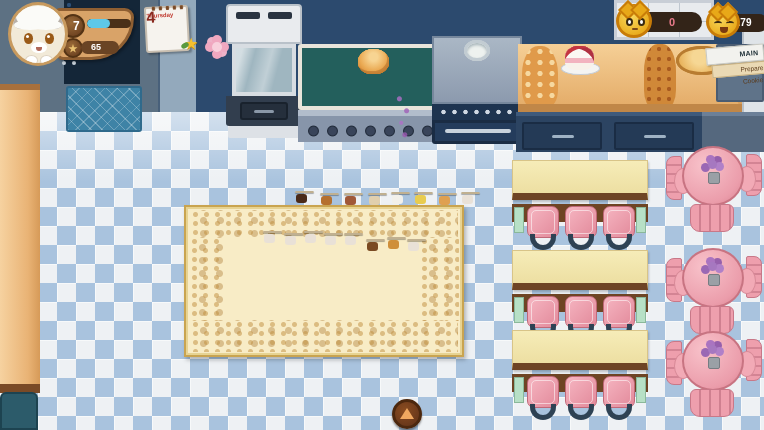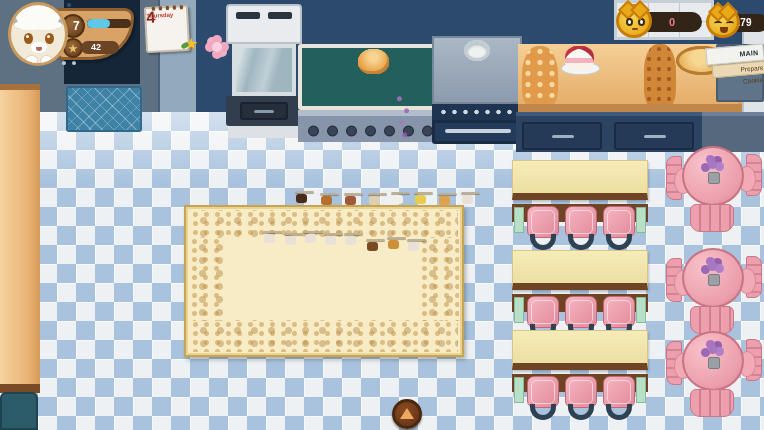--- a/index.html
+++ b/index.html
@@ -521,21 +521,21 @@
 
   <div class="hud-wood">
     <div class="coin-brown level-coin">
         <span>7</span>
       </div>
     <div class="xp-track">
         <div class="xp-fill" style="width: 52%;"></div>
       </div>
     <div class="coin-brown star-coin">★</div>
     <div class="star-pill">
-        <span>42</span>
+        <span>65</span>
       </div>
   </div>
   <div class="avatar">
     <div class="avatar-ring">
       <div class="av-patch" style="left:2px;top:10px;"></div>
       <div class="av-patch" style="right:2px;top:10px;"></div>
       <div class="av-hat"></div>
       <div class="av-eye" style="left:13px;"></div>
       <div class="av-eye" style="left:34px;"></div>
       <div class="av-muzzle"></div>

